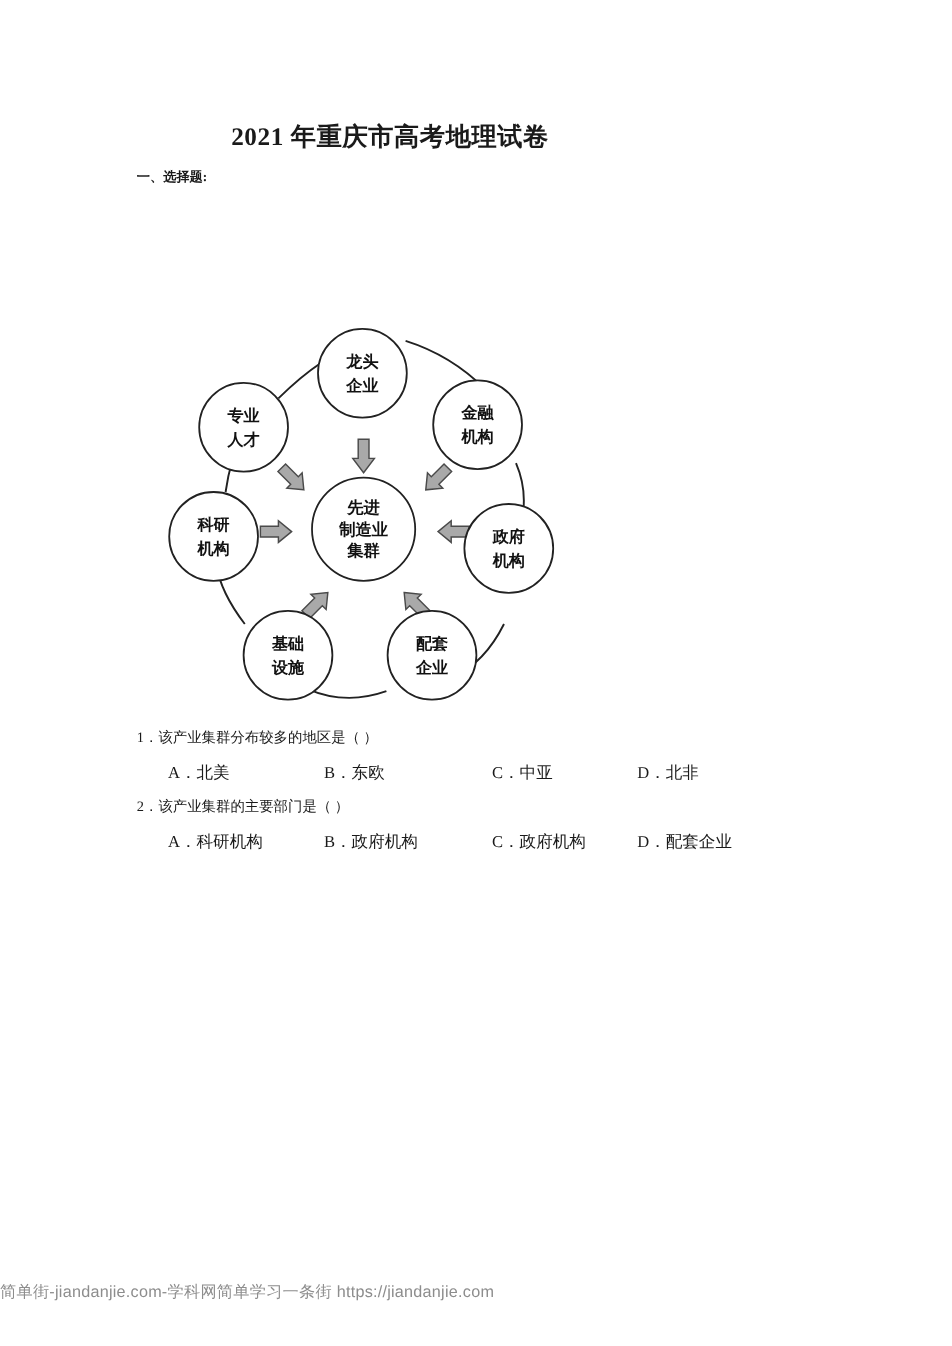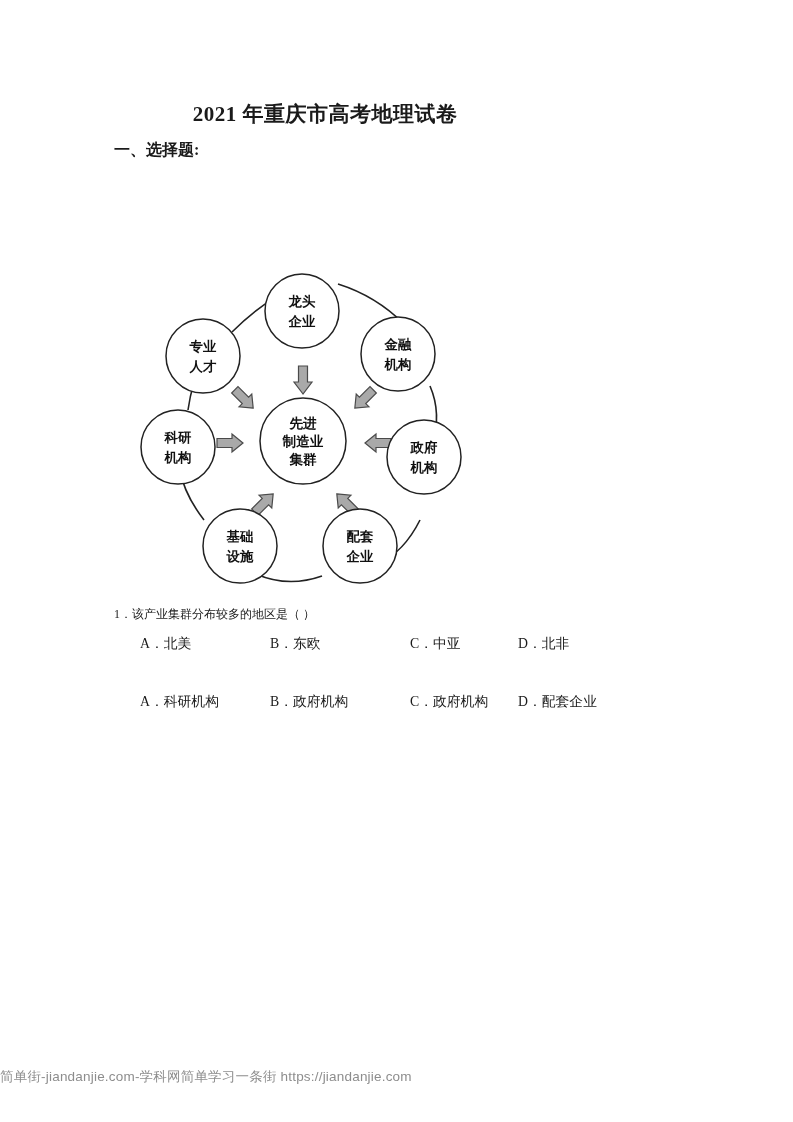--- a/index.html
+++ b/index.html
@@ -30,21 +30,21 @@
     font-size: 21px;
     font-weight: bold;
     letter-spacing: 0.5px;
     font-family: "Liberation Serif", "DejaVu Serif", serif;
   }
 
   .section-heading {
     position: absolute;
     top: 140px;
     left: 114px;
-    font-size: 16px;
+    font-size: 11px;
     font-weight: bold;
   }
 
   .body-block {
     position: absolute;
     left: 114px;
     width: 572px;
     font-size: 13.8px;
     line-height: 30px;
     text-align: justify;
@@ -79,21 +79,21 @@
   }
   .opt-row .opt {
     position: absolute;
     white-space: nowrap;
   }
   .o1 { top: 630px; }
   .o2 { top: 688px; }
   .opt.a { left: 26px; }
   .opt.b { left: 156px; }
   .opt.c { left: 296px; }
-  .opt.d { left: 404px; }
+  .opt.d { left: 417px; }
 
   
   .figure {
     position: absolute;
     left: 136px;
     top: 258px;
     width: 352px;
     height: 340px;
   }
   .figure svg { display: block; }
@@ -249,20 +249,21 @@
   </div>
 
   <div class="q-line q1">1．该产业集群分布较多的地区是（        ）</div>
   <div class="opt-row o1">
     <span class="opt a">A．北美</span>
     <span class="opt b">B．东欧</span>
     <span class="opt c">C．中亚</span>
     <span class="opt d">D．北非</span>
   </div>
 
+  <div class="q-line q2">2．该产业集群的主要部门是（        ）</div>
   <div class="opt-row o2">
     <span class="opt a">A．科研机构</span>
     <span class="opt b">B．政府机构</span>
     <span class="opt c">C．政府机构</span>
     <span class="opt d">D．配套企业</span>
   </div>
 
   <div class="body-block intro-2">
   </div>
 

